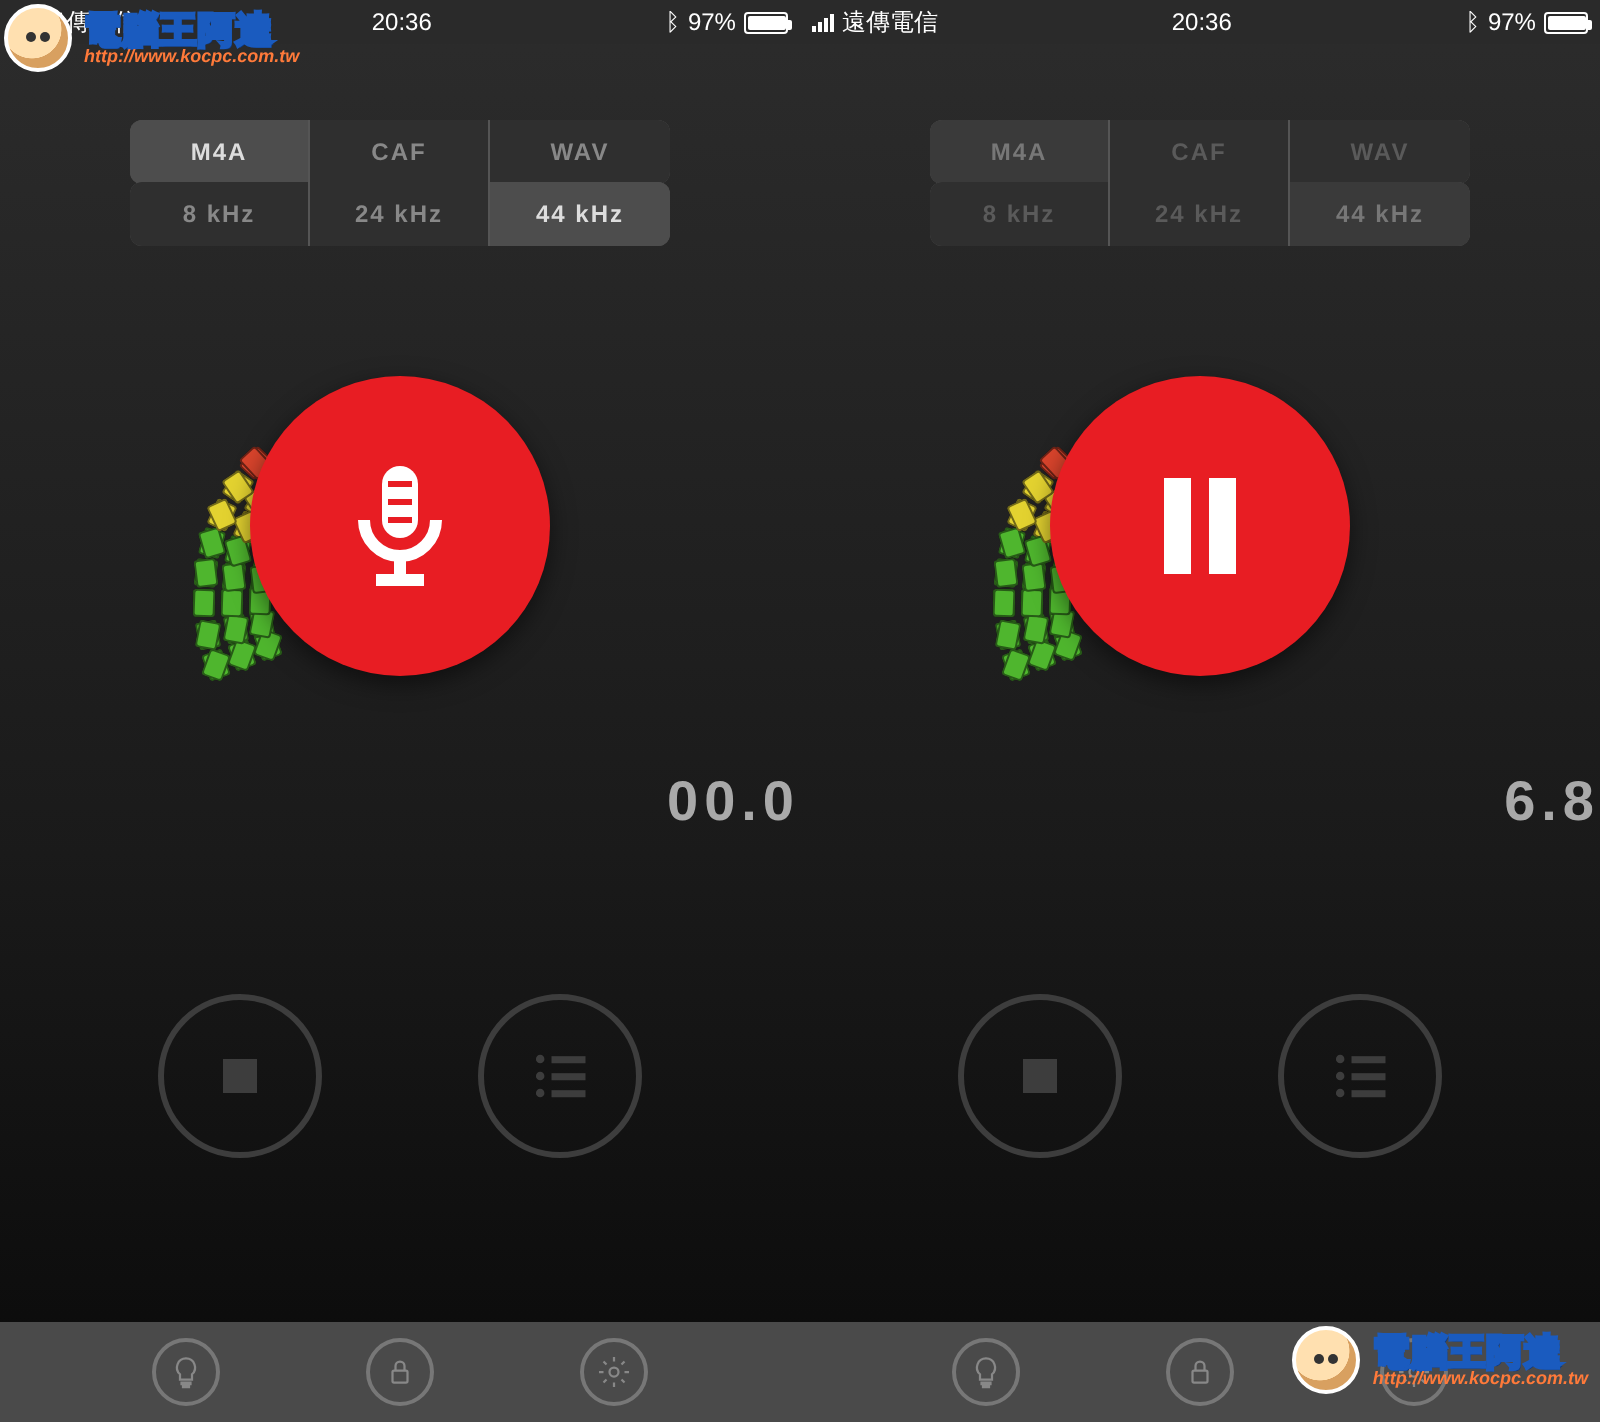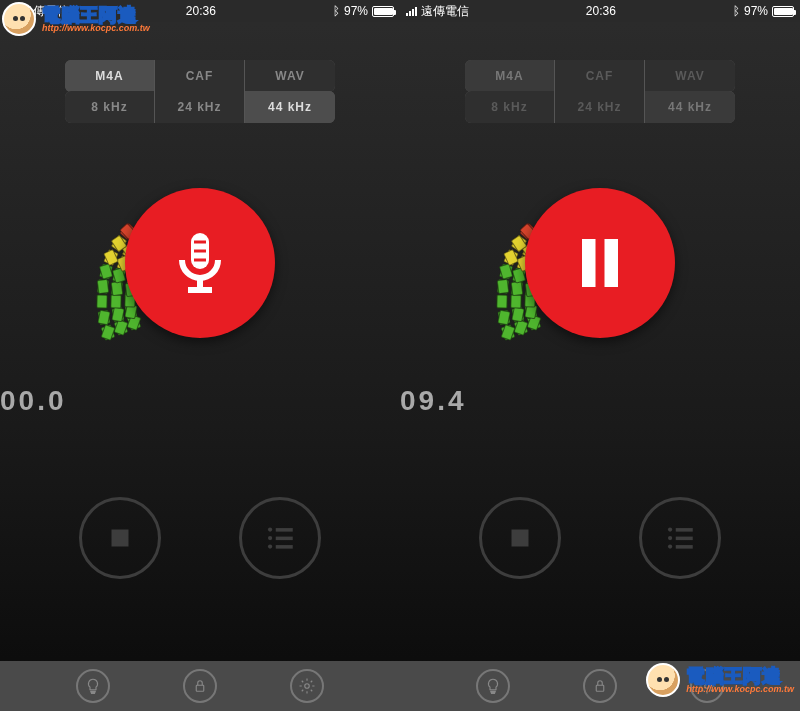--- a/index.html
+++ b/index.html
@@ -90,21 +90,21 @@
     }
     .record-btn svg { width: 72px; height: 72px; }
 
     
     .vu { position:absolute; width:240px; height:200px; }
     .vu-cell { position:absolute; width:14px; height:11px; border-radius:2px; border:1px solid rgba(0,0,0,.5); }
     .g{ background:#4fb62e; } .y{ background:#e3d230; } .r{ background:#d9442c; }
 
     .timer {
       margin-top: 22px;
-      text-align: left;
+      text-align: right;
       color: #a9a9a9;
       font-size: 28px;
       font-weight: 700;
       letter-spacing: 3px;
       font-family: "Arial Black", Arial, sans-serif;
     }
 
     .secondary-row {
       margin-top: 80px;
       display: flex;
@@ -406,21 +406,21 @@
         <div class="vu-cell r" style="left: 41.3273px; top: 63.1642px; transform: rotate(47deg);"></div>
       </div>
     <button class="record-btn">
       <svg viewBox="0 0 24 24">
         <rect x="6" y="4" width="4.5" height="16" fill="#fff"></rect>
         <rect x="13.5" y="4" width="4.5" height="16" fill="#fff"></rect>
       </svg>
     </button>
   </div>
 
-  <div class="timer">09.4</div>
+  <div class="timer">6.8</div>
 
   <div class="secondary-row">
     <button class="round-btn">
       <svg viewBox="0 0 24 24">
           <rect x="6" y="6" width="12" height="12" fill="#3d3d3d"></rect>
         </svg>
     </button>
     <button class="round-btn">
       <svg viewBox="0 0 24 24">
         <circle cx="5" cy="6" r="1.5" fill="#3d3d3d"></circle>

